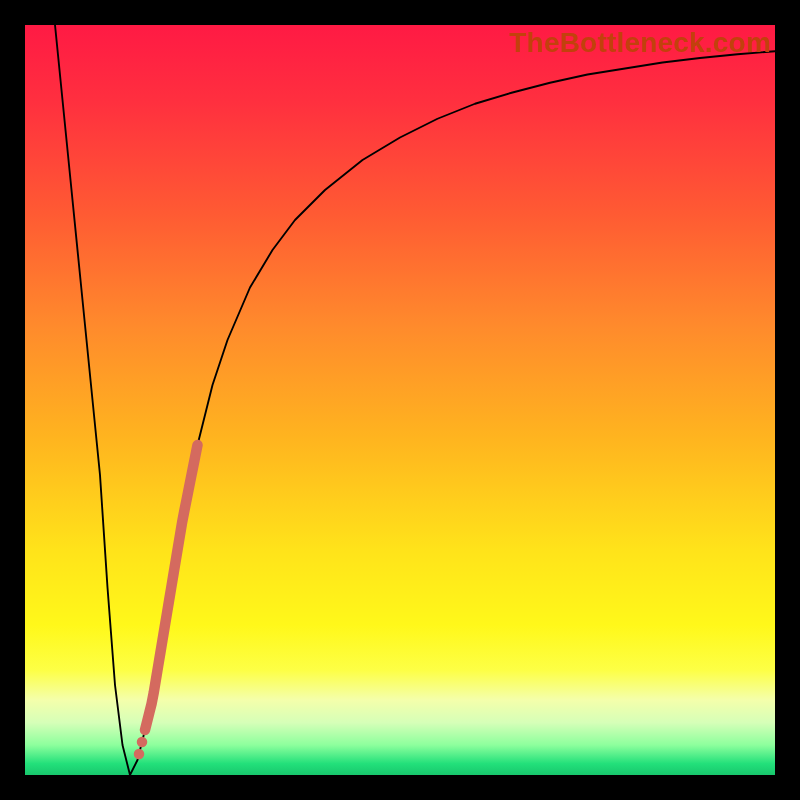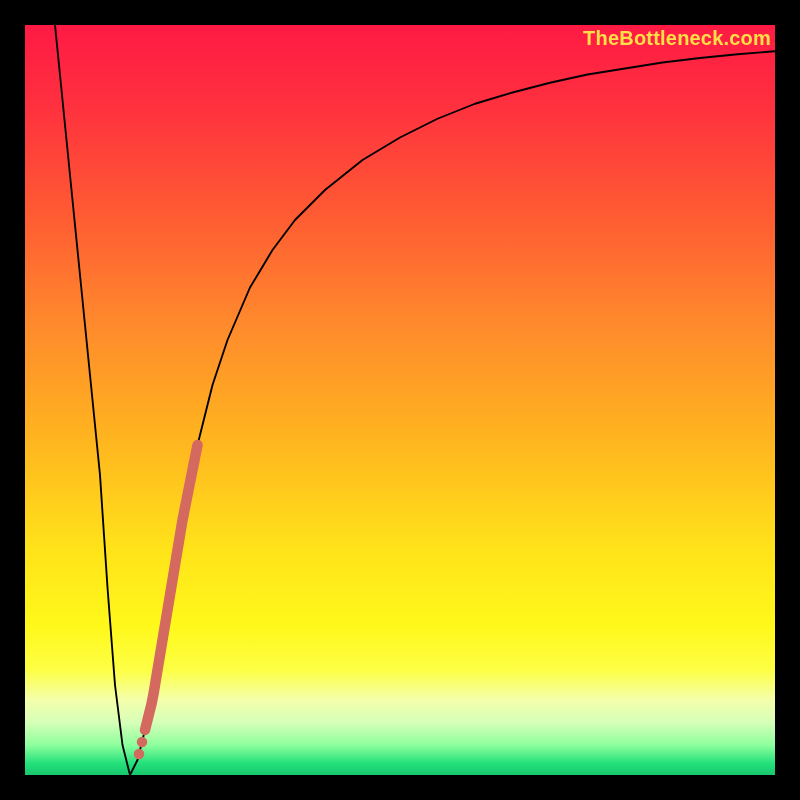--- a/index.html
+++ b/index.html
@@ -31,23 +31,23 @@
     left: 0;
     top: 0;
     width: 100%;
     height: 100%;
   }
   .watermark {
     position: absolute;
     right: 4px;
     top: 2px;
     font-family: Arial, Helvetica, sans-serif;
-    font-size: 20px;
+    font-size: 28px;
     font-weight: 600;
-    color: #fde047;
+    color: #c2410c;
     letter-spacing: 0.2px;
   }
   svg.curve {
     position: absolute;
     left: 0;
     top: 0;
     width: 100%;
     height: 100%;
   }
 </style>

